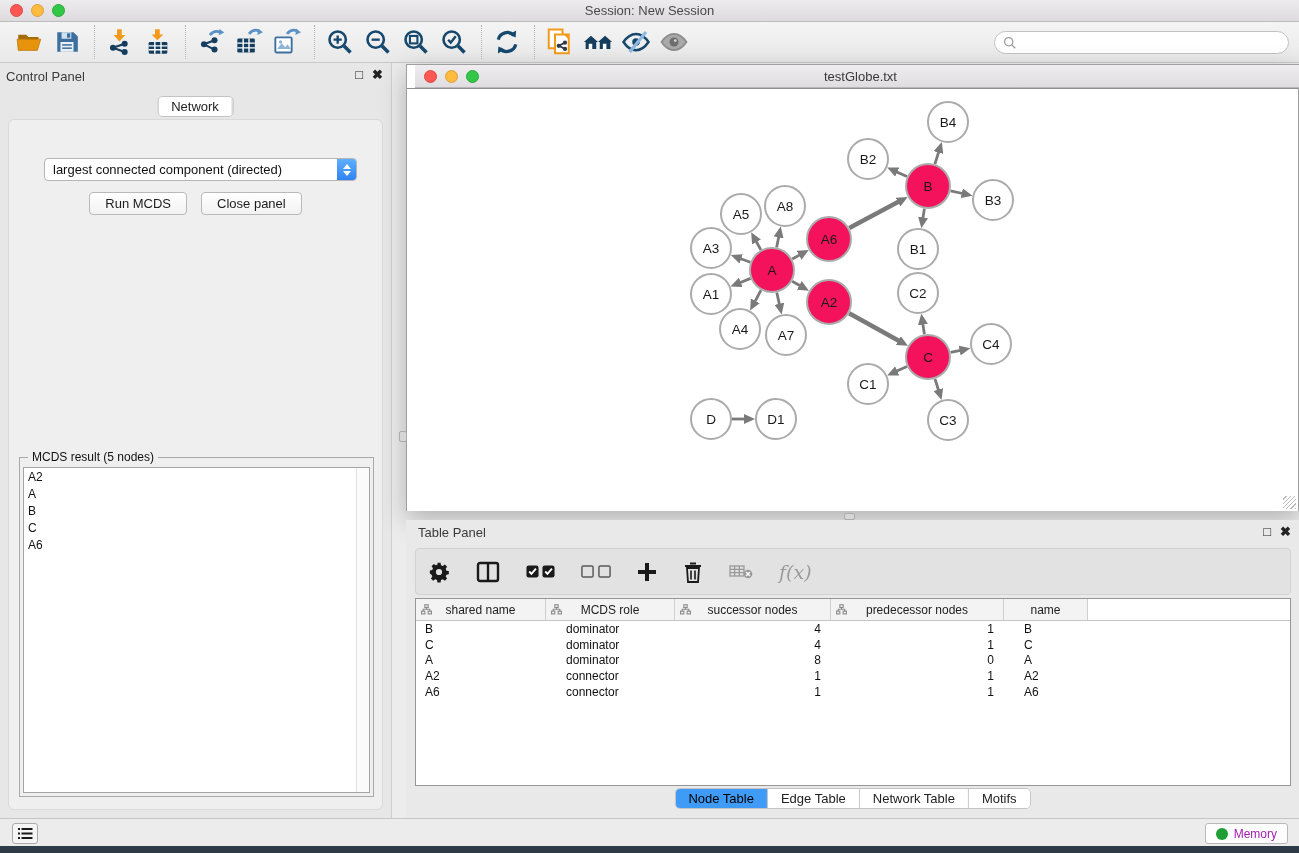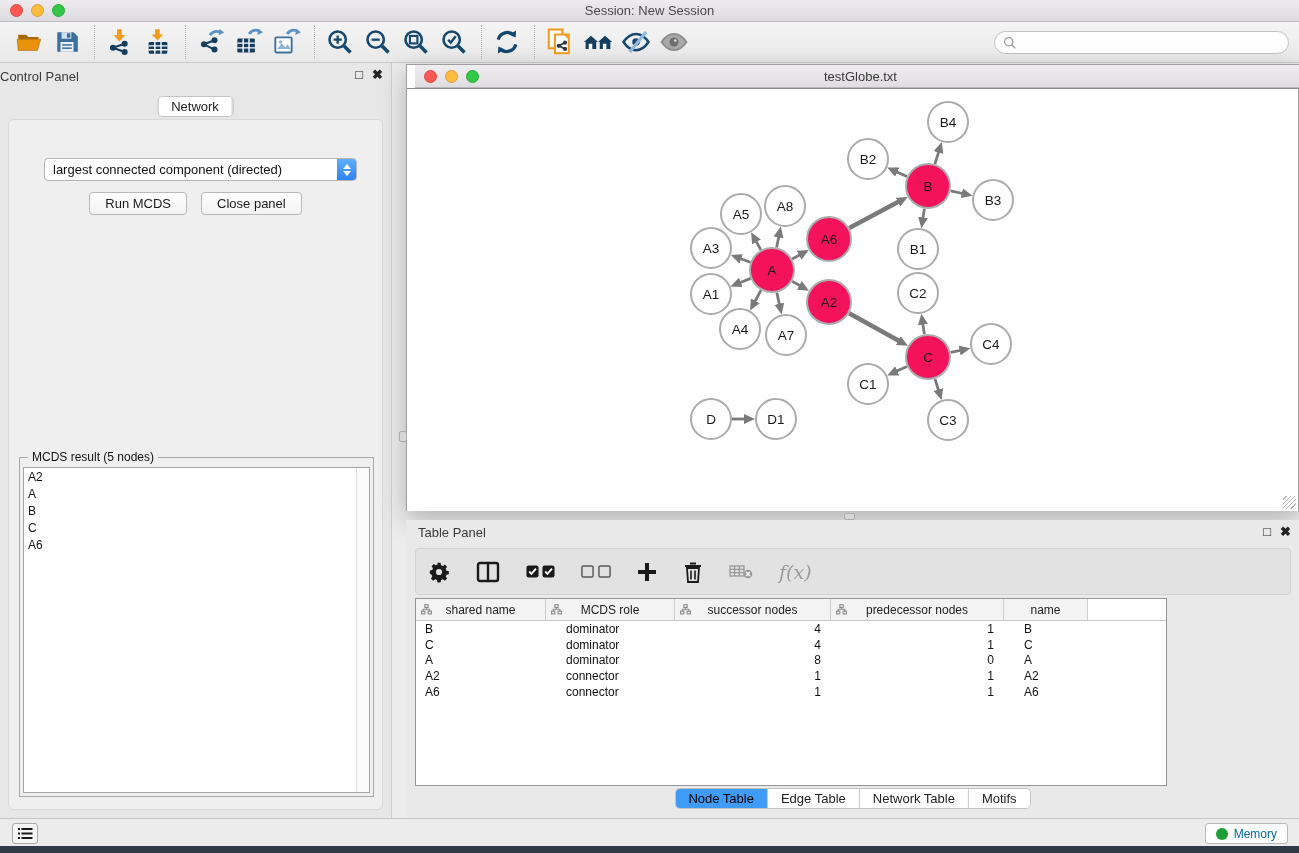--- a/index.html
+++ b/index.html
@@ -23,21 +23,21 @@
     background:linear-gradient(#F4F4F4,#E9E9E9); border-bottom:1px solid #C9C9C9;
     display:flex; align-items:center; padding-left:14px; }
   .tbtn { width:30px; height:30px; display:flex; align-items:center; justify-content:center; margin-right:8px; }
   .tsep { width:1px; height:34px; border-left:1px dotted #B5B5B5; margin:0 10px 0 4px; }
   .searchbox { position:absolute; right:10px; top:9px; width:295px; height:23px; background:#fff;
     border:1px solid #C2C2C2; border-radius:12px; display:flex; align-items:center; padding-left:8px; }
 
   
   .control-panel { position:absolute; left:0; top:63px; width:392px; height:755px; background:#E7E7E7; border-right:1px solid #CFCFCF; }
   .cp-header { position:absolute; left:0; top:0; width:100%; height:26px; display:flex; align-items:center; }
-  .cp-header .cp-title { margin-left:0; font-size:13px; color:#3a3a3a; }
+  .cp-header .cp-title { margin-left:6px; font-size:13px; color:#3a3a3a; }
   .panel-btns { position:absolute; right:8px; top:5px; display:flex; gap:9px; align-items:center; }
   .panel-btns span { font-size:13px; color:#222; line-height:14px; cursor:default; }
   .seg-tabs { position:absolute; left:50%; transform:translateX(-50%); display:flex;
     border:1px solid #C3C3C3; border-radius:5px; overflow:hidden; background:#fff; height:21px; }
   .cp-tabs { top:33px;flex-direction:column; }
   .seg { padding:2px 13px; font-size:13px; color:#222; border-right:1px solid #C3C3C3; background:#fff; display:flex; align-items:center; }
   .seg:last-child { border-right:none; }
   .seg.selected { background:#3F9BF5; color:#000000; }
   .cp-content { position:absolute; left:8px; top:56px; width:375px; height:691px;
     background:#EFEFEF; border:1px solid #DADADA; border-radius:6px; }
@@ -72,37 +72,37 @@
   .vhandle { position:absolute; left:399px; top:431px; width:8px; height:11px; background:#D6D6D6; border:1px solid #ABABAB; border-radius:2px; }
   .hhandle { position:absolute; left:844px; top:513px; width:11px; height:7px; background:#D6D6D6; border:1px solid #ABABAB; border-radius:2px; }
 
   
   .table-panel { position:absolute; left:406px; top:520px; width:893px; height:298px; background:#E9E9E9; }
   .tp-header { position:absolute; left:0; top:0; width:100%; height:24px; display:flex; align-items:center; }
   .tp-header .tp-title { margin-left:12px; font-size:13px; color:#3a3a3a; }
   .tp-toolbar { position:absolute; left:9px; top:28px; width:876px; height:47px; background:#E2E2E2;
     border:1px solid #D2D2D2; border-radius:4px; display:flex; align-items:center; padding-left:12px; gap:26px; }
   .fx { font-family:"DejaVu Serif", serif; font-style:italic; font-size:19px; color:#9A9A9A; }
-  .tp-table { position:absolute; left:9px; top:78px; width:752px; height:188px; background:#fff; border:1px solid #969696; overflow:hidden; }
+  .tp-table { position:absolute; left:9px; top:78px; width:876px; height:188px; background:#fff; border:1px solid #969696; overflow:hidden; }
   .thead { display:flex; height:22px; border-bottom:1px solid #C6C6C6; }
   .th { position:relative; background:#F3F3F3; border-right:1px solid #CFCFCF; display:flex; align-items:center; justify-content:center; font-size:12px; color:#222; }
   .th .tree-ic { position:absolute; left:5px; top:5px; }
   .trow { display:flex; height:15.8px; align-items:center; }
   .td { font-size:12px; color:#111; overflow:hidden; white-space:nowrap; }
   .td.l { padding-left:9px; text-align:left; }
   .td.l2 { padding-left:20px; text-align:left; }
   .td.r { padding-right:10px; text-align:right; }
   .tp-tabs { top:268px; }
 
   
   .statusbar { position:absolute; left:0; top:818px; width:1299px; height:28px; background:#ECECEC; border-top:1px solid #C6C6C6; }
   .list-btn { position:absolute; left:12px; top:4px; width:26px; height:21px; background:#F5F5F5; border:1px solid #ABABAB; border-radius:3px;
     display:flex; align-items:center; justify-content:center; }
   .memory-btn { position:absolute; right:11px; top:4px; height:21px; background:#FDFDFD; border:1px solid #B9B9B9; border-radius:3px;
-    display:flex; align-items:center; gap:6px; padding:0 10px; font-size:12px; color:#0369a1; }
+    display:flex; align-items:center; gap:6px; padding:0 10px; font-size:12px; color:#a21caf; }
   .green-dot { width:12px; height:12px; border-radius:50%; background:#1E9E33; }
   .bottomstrip { position:absolute; left:0; top:846px; width:1299px; height:7px; background:#2E3A45; }
 
   svg.ic { display:block; }
 </style>
 </head>
 <body>
 
 <div id="screen">
 

